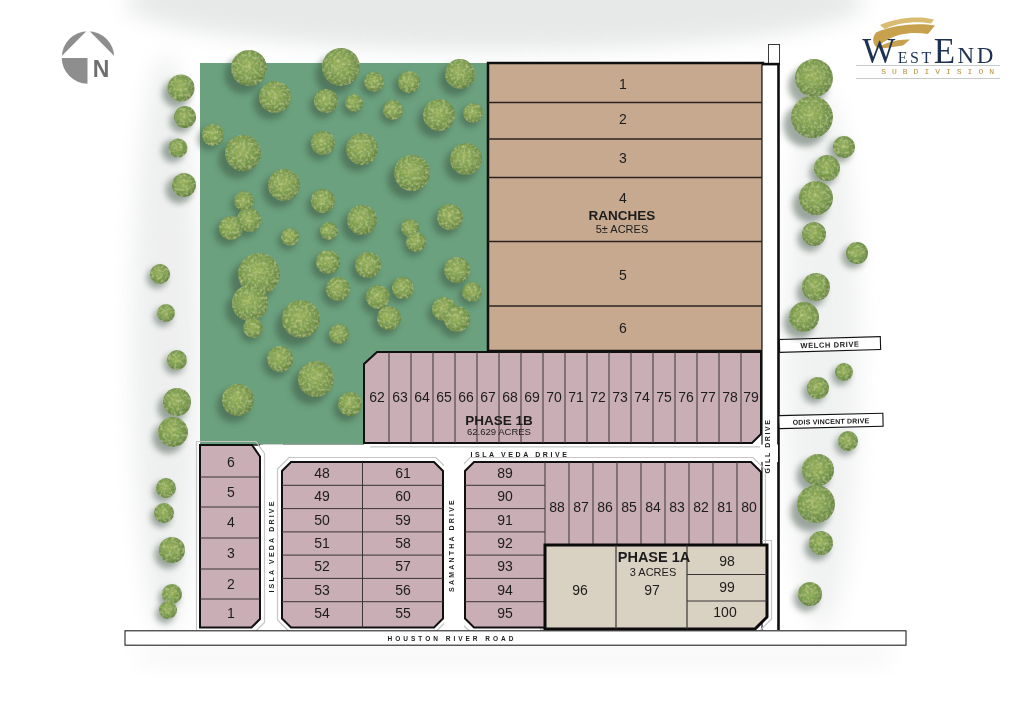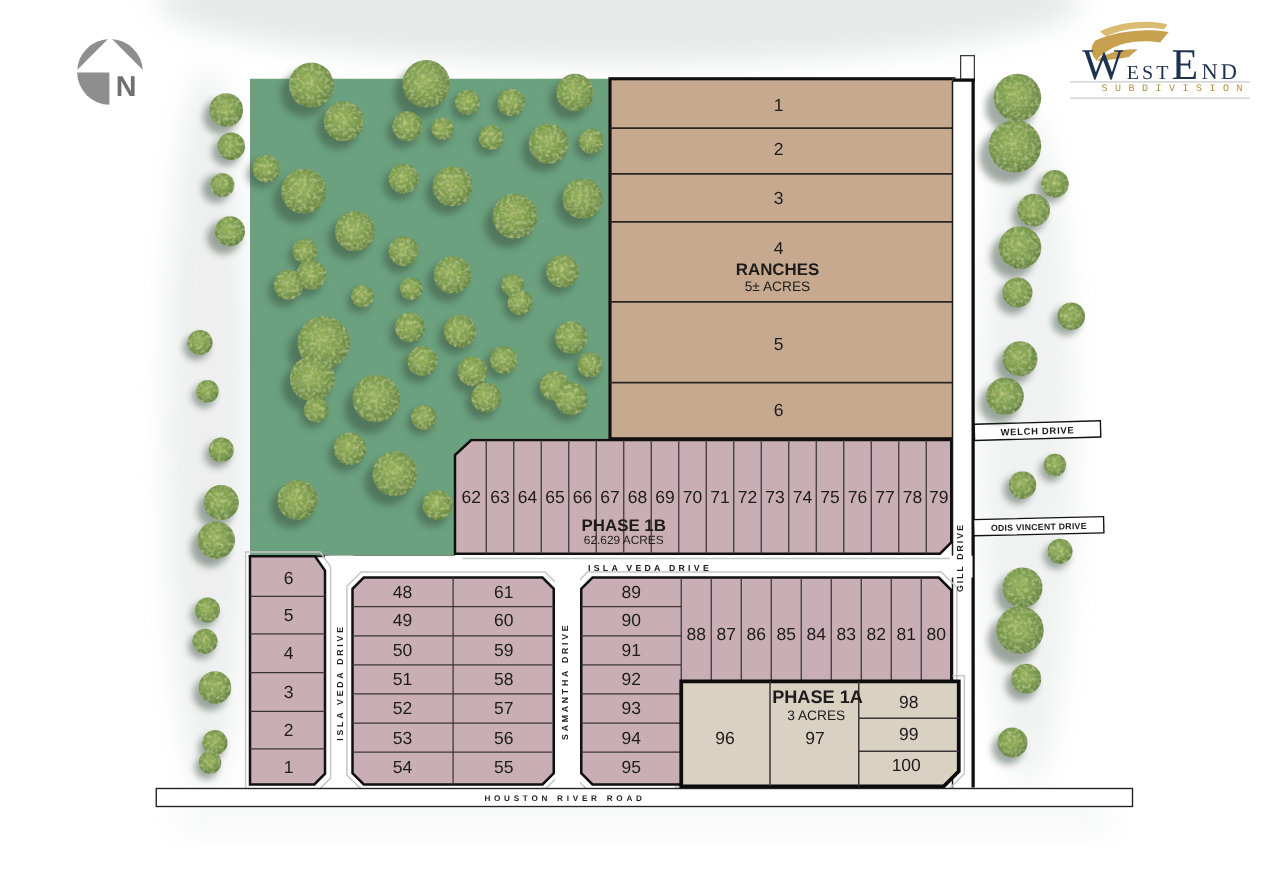--- a/index.html
+++ b/index.html
@@ -447,16 +447,16 @@
 <text x="101" y="77" text-anchor="middle" style="font-size:23px;font-weight:bold;fill:#6f6f6f">N</text>
 </g>
 
 <g>
 <path d="M880,25 C896,17.5 920,15.5 934,19.5 L931,23.5 C915,20.5 896,23.5 885,29 C883,27.5 881,26.5 880,25 Z" fill="#d9bc72"></path>
 <path d="M876,32.5 C893,24.5 918,22.5 935,25.5 L928,34 C912,31.5 898,34 889,39 C883,42 879,45.5 877.5,48.5 C872,43 872,38 876,32.5 Z" fill="#c8a14f"></path>
 <path d="M877.5,48.5 C884,42.5 898,39 910,39.5 L903,45.5 C894,47 884,48.5 877.5,48.5 Z" fill="#c8a14f"></path>
 </g>
 </svg>
 
-<div style="position:absolute;left:846px;top:38px;width:166px;text-align:center;font-family:'Liberation Serif',serif;color:#1d3152;font-size:35px;line-height:27px;letter-spacing:2.5px;white-space:nowrap">W<span style="font-size:16px">EST</span>E<span style="font-size:18px">ND</span></div>
+<div style="position:absolute;left:846px;top:38px;width:166px;text-align:center;font-family:'Liberation Serif',serif;color:#1d3152;font-size:35px;line-height:27px;letter-spacing:2.5px;white-space:nowrap">W<span style="font-size:16px">EST</span>E<span style="font-size:23px">ND</span></div>
 
 <div style="position:absolute;left:856px;top:64.5px;width:144px;text-align:right;font-family:Liberation Mono, monospace;color:#b3903e;font-size:8px;letter-spacing:6px;border-top:1px solid #c6cacd;border-bottom:1px solid #c6cacd;padding:1.5px 0 1.5px 6px;box-sizing:border-box">SUBDIVISION</div>
 </div>
 
 </body></html>

